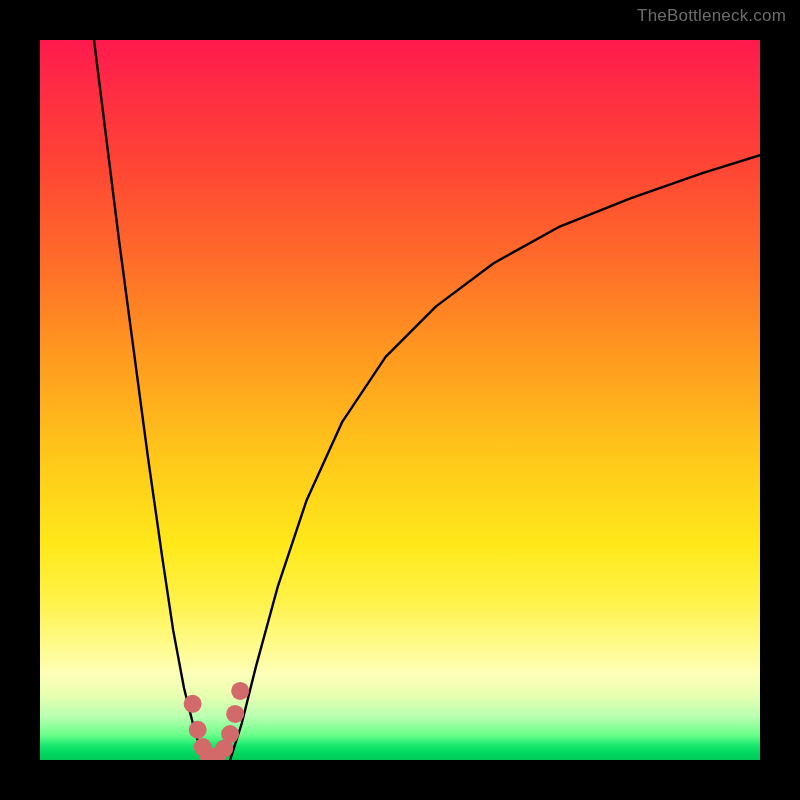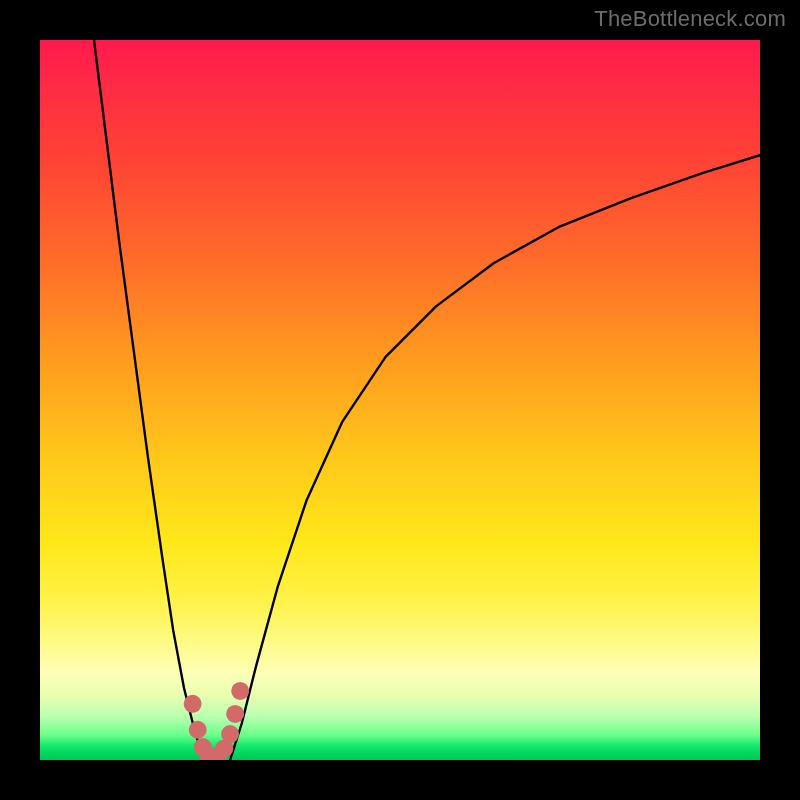--- a/index.html
+++ b/index.html
@@ -46,21 +46,21 @@
       #18e86e 98%,
       #00d860 99%,
       #00c858 100%
     );
   }
   .watermark {
     position: absolute;
     top: 6px;
     right: 14px;
     color: #6c6c6c;
-    font-size: 22px;
+    font-size: 17px;
     font-weight: 500;
     letter-spacing: 0.2px;
     user-select: none;
   }
   svg {
     position: absolute;
     inset: 0;
   }
 </style>
 </head>

